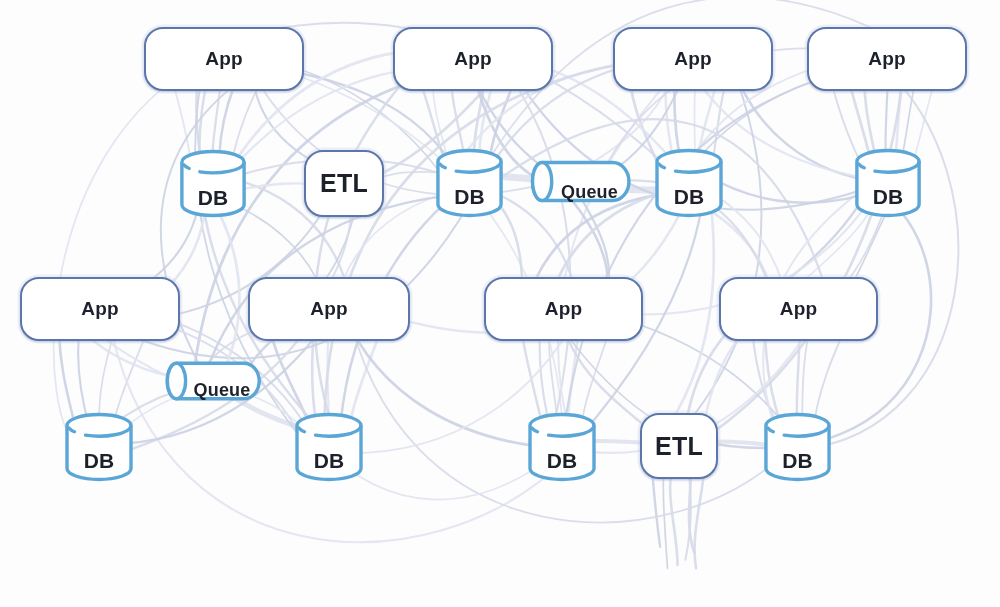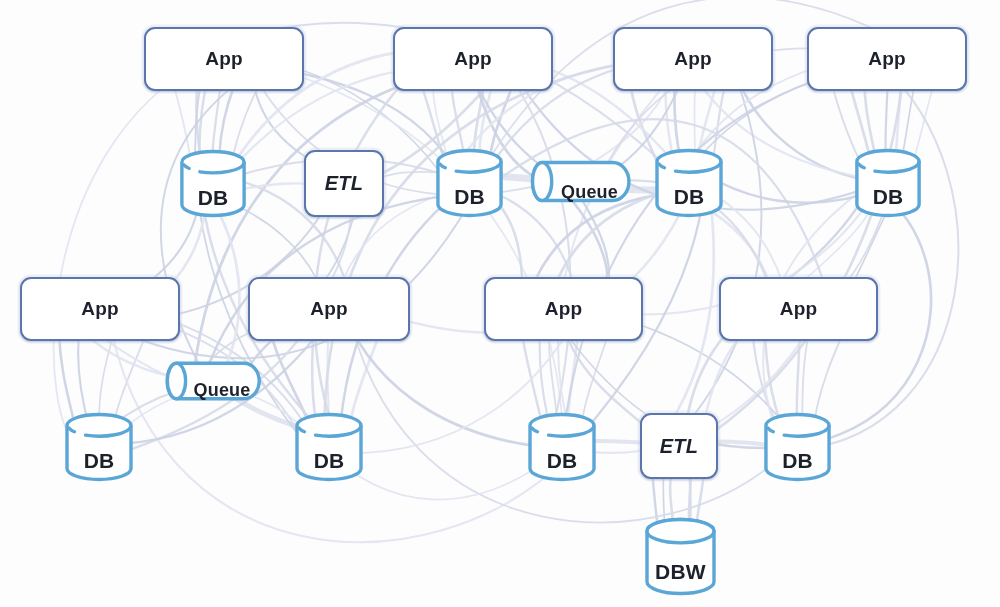--- a/index.html
+++ b/index.html
@@ -9,25 +9,25 @@
     font-family:"Liberation Sans","DejaVu Sans",sans-serif;
   }
   svg.edges{position:absolute;left:0;top:0;z-index:1;}
   #nodes{position:absolute;left:0;top:0;width:100%;height:100%;z-index:2;}
   .node{
     position:absolute;display:flex;align-items:center;justify-content:center;
     font-weight:bold;color:#1d212b;box-sizing:border-box;
   }
   .node .label{position:relative;z-index:3;letter-spacing:.2px;}
   .box{
-    background:#ffffff;border:2.4px solid #5b76aa;border-radius:11px;
+    background:#ffffff;border:2.4px solid #5b76aa;border-radius:19px;
     box-shadow:0 1px 2px rgba(99,120,165,.35), 0 0 0 2.5px rgba(205,215,235,.35);
     font-size:19px;
   }
-  .box.etl{font-size:20px;font-style:italic;}
+  .box.etl{font-size:25px;}
   .cylNode{background:transparent;}
   .cylNode svg.shape{position:absolute;left:0;top:0;width:100%;height:100%;overflow:visible;}
   .cyl{
     fill:#ffffff;stroke:#5aa6d6;stroke-width:3.4;
     stroke-linejoin:round;stroke-linecap:round;vector-effect:non-scaling-stroke;
   }
   .cylArc{
     fill:none;stroke:#5aa6d6;stroke-width:3.4;
     stroke-linecap:round;vector-effect:non-scaling-stroke;
   }
@@ -292,21 +292,14 @@
         <span class="label">ETL</span>
       </div>
       <div class="node cylNode dbNode" style="left: 762px; top: 412px; width: 71px; height: 70px;">
         <svg class="shape" viewBox="0 0 72 68" preserveAspectRatio="none">
           <path class="cyl" d="M4 13 A32 10.5 0 0 1 68 13 L68 55 A32 10.5 0 0 1 4 55 Z"></path>
           <path class="cylArc" d="M22.5 22.5 A32 10.5 0 0 0 67.9 13.9"></path>
           <path class="cylArc" d="M6 15.6 Q8.2 18 11.5 19.2"></path>
         </svg>
         <span class="label">DB</span>
       </div>
-      <div class="node cylNode dbwNode" style="left: 643px; top: 515px; width: 75px; height: 83px;">
-        <svg class="shape" viewBox="0 0 75 82" preserveAspectRatio="none">
-          <path class="cyl" d="M4 16 A33.5 11.5 0 0 1 71 16 L71 66 A33.5 11.5 0 0 1 4 66 Z"></path>
-          <ellipse class="cyl" cx="37.5" cy="16" rx="33.5" ry="11.5"></ellipse>
-        </svg>
-        <span class="label">DBW</span>
-      </div>
     </div>
 </div>
 
 </body></html>

